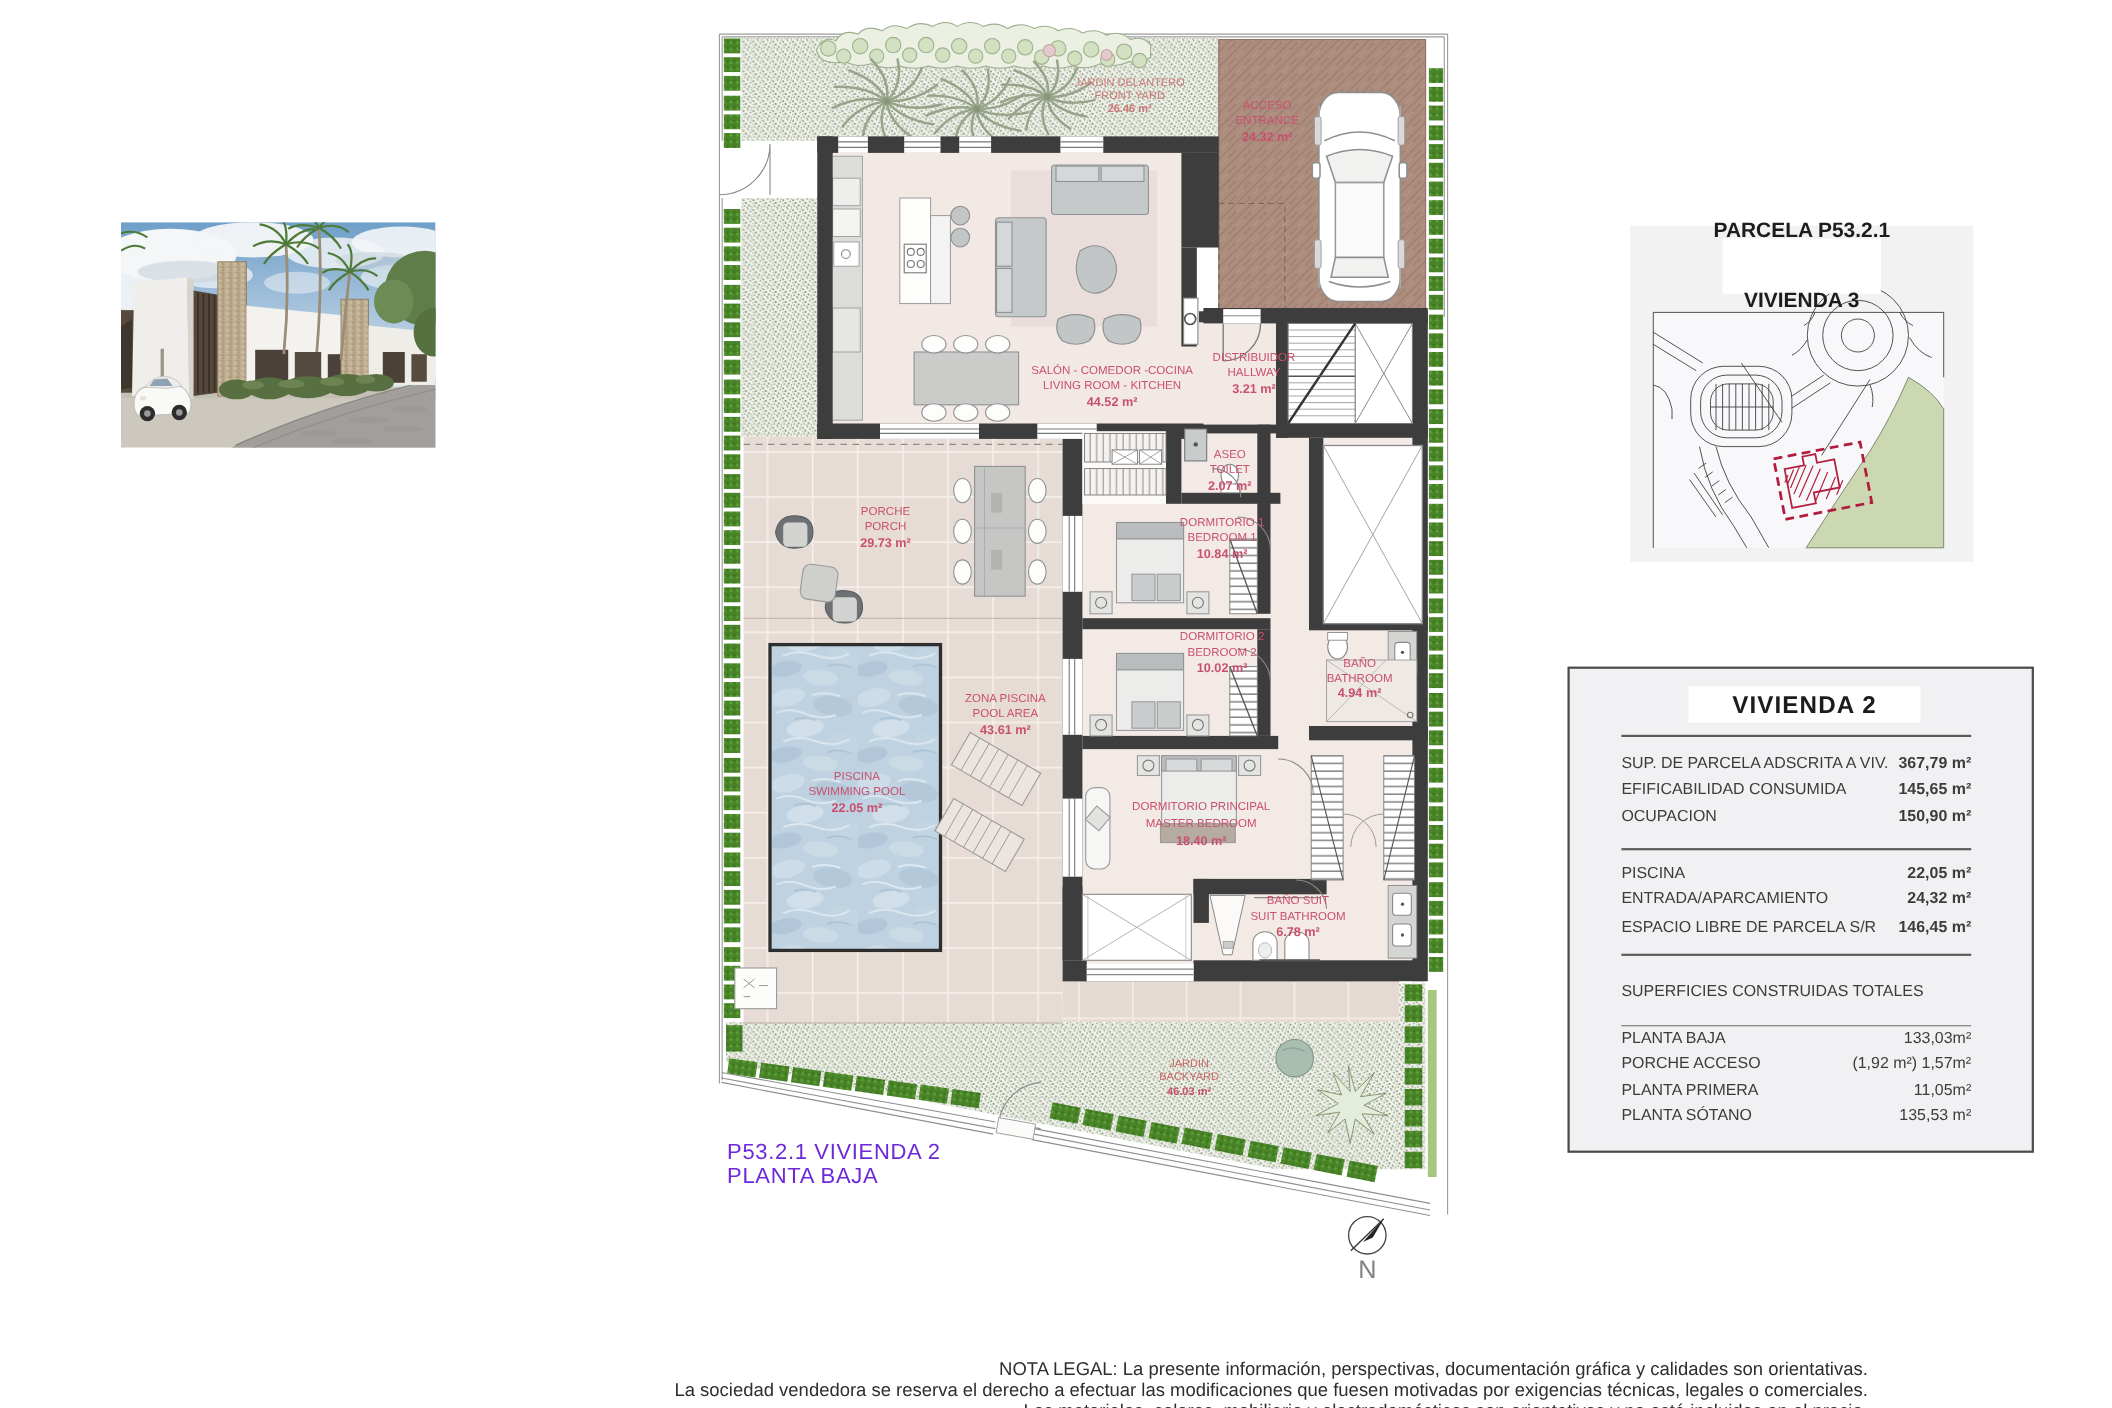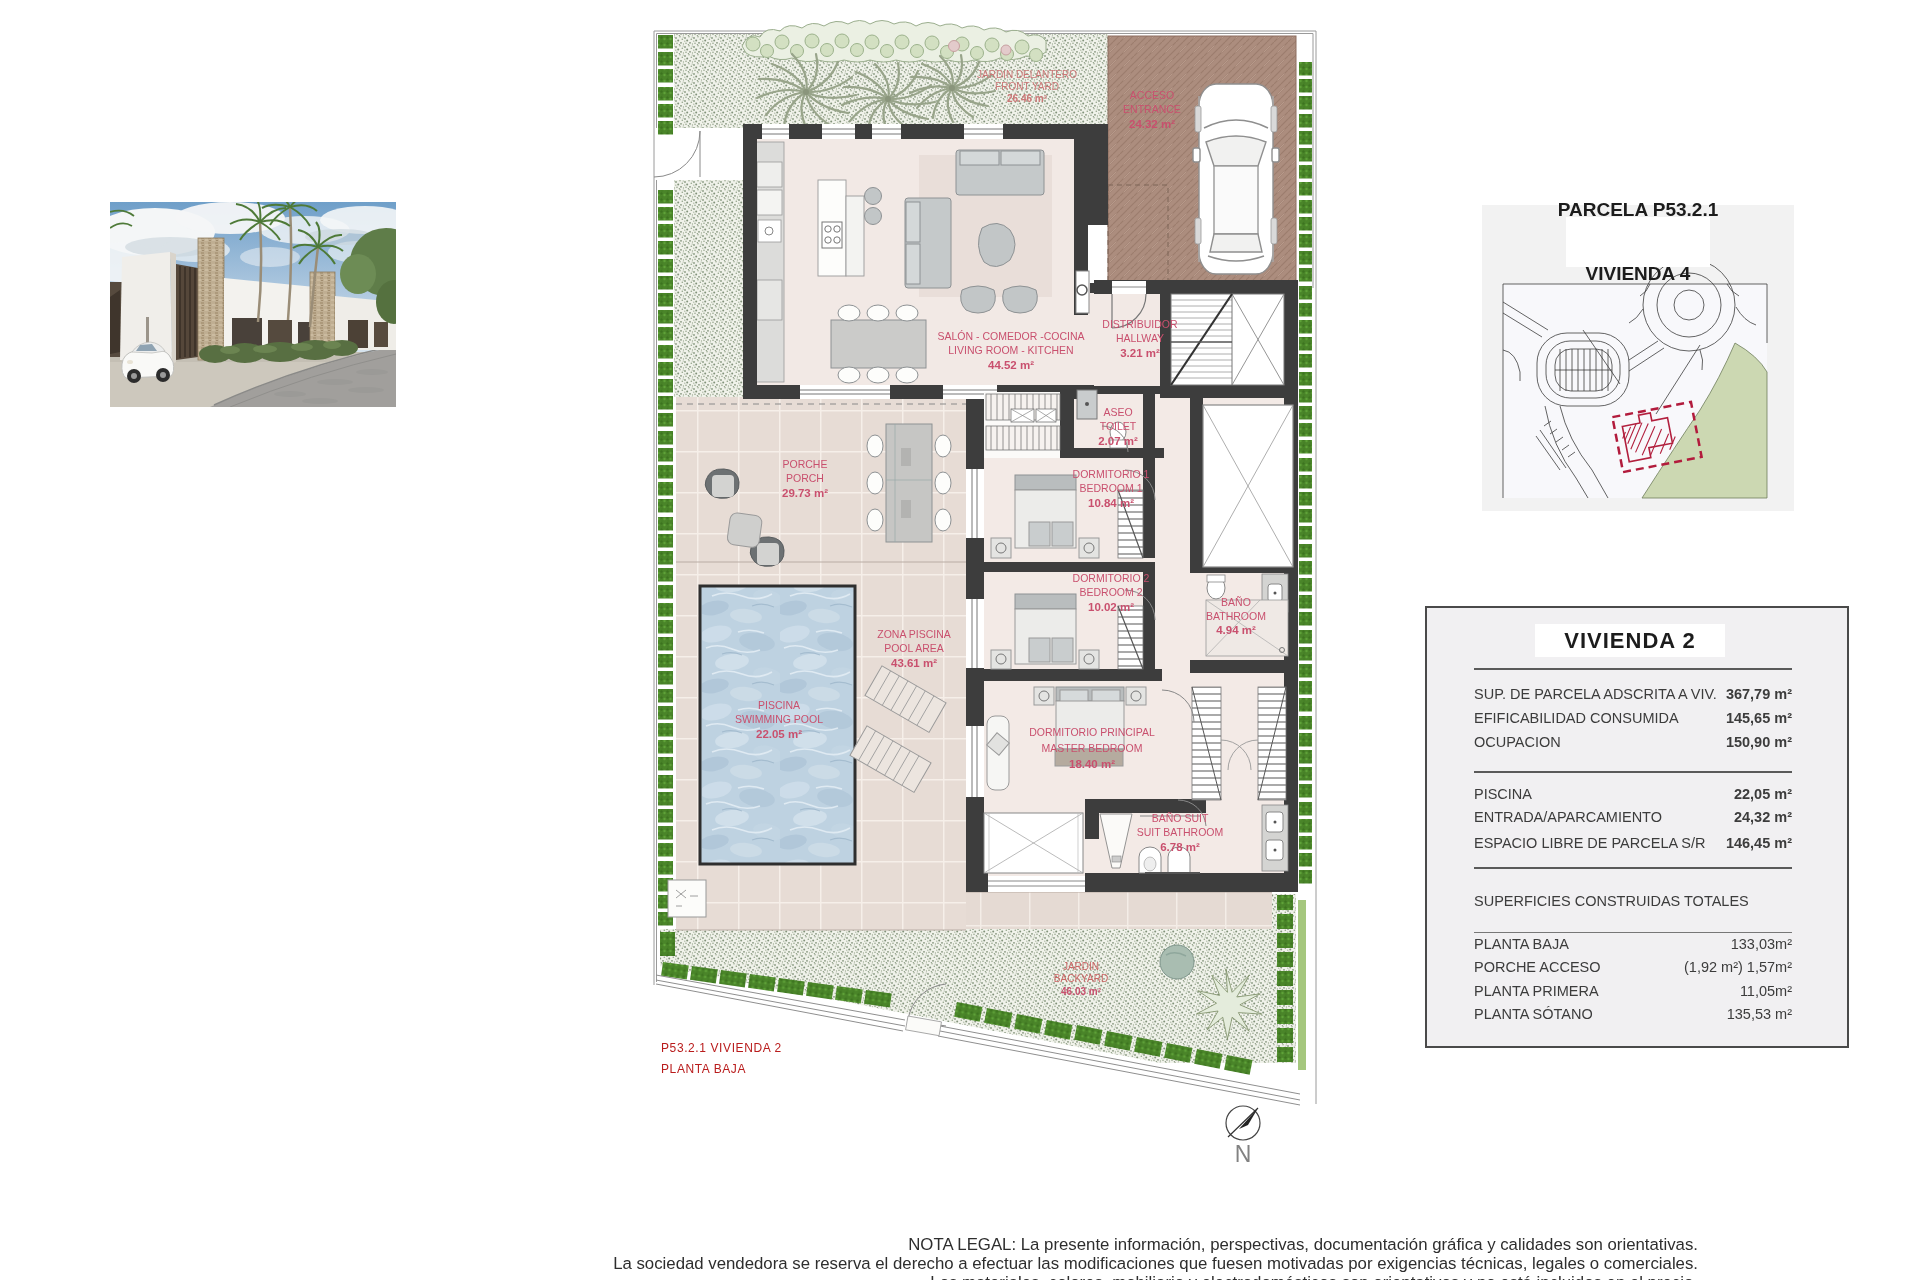--- a/index.html
+++ b/index.html
@@ -911,26 +911,26 @@
 
 <g transform="rotate(-11 1657 437)">
 <rect x="1617" y="409" width="80" height="56" fill="none" stroke="#b21b3c" stroke-width="2.5" stroke-dasharray="8,5"></rect>
 <path d="M1625,420 h18 v-8 h12 v8 h16 v26 h-24 v10 h-22 Z" fill="none" stroke="#b2203e" stroke-width="1.6"></path>
 <path d="M1627,426 l-4,6 m10,-10 l-8,12 m14,-14 l-12,18 m18,-18 l-16,24 m22,-22 l-18,26 m24,-22 l-18,26 m24,-22 l-16,24 m22,-18 l-12,18 m18,-14 l-8,12" stroke="#b2203e" stroke-width="1.1"></path>
 </g>
 </svg>
 
 <div class="abs" style="left:1566px;top:217px;width:144px;height:50px;background:#ffffff;display:flex;flex-direction:column;justify-content:center;align-items:center;gap:40px;">
 <div style="font-size:19px;font-weight:bold;color:#1c1c1c;line-height:24px;white-space:nowrap;">PARCELA P53.2.1</div>
-<div style="font-size:19px;font-weight:bold;color:#1c1c1c;line-height:24px;">VIVIENDA 4</div>
+<div style="font-size:19px;font-weight:bold;color:#1c1c1c;line-height:24px;">VIVIENDA 3</div>
 </div>
 
 <div class="abs" style="left:1425px;top:606px;width:420px;height:438px;background:#f1f0f2;border:2px solid #4a4a4a;"></div>
 
-<div class="abs" style="left:1535px;top:624px;width:190px;height:33px;background:#ffffff;text-align:center;font-size:22px;font-weight:bold;color:#1c1c1c;line-height:33px;letter-spacing:1px;">VIVIENDA 2</div>
+<div class="abs" style="left:1535px;top:624px;width:211px;height:33px;background:#ffffff;text-align:center;font-size:22px;font-weight:bold;color:#1c1c1c;line-height:33px;letter-spacing:1px;">VIVIENDA 2</div>
 
 <div class="abs" style="left:1474px;top:668px;width:318px;height:0;border-top:2px solid #5a5a5a;"></div>
 
 <div class="abs" style="left:1474px;top:686px;width:318px;font-size:14.5px;color:#3c3c3c;">
 <div style="position:relative;height:24px;"><span>SUP. DE PARCELA ADSCRITA A VIV.</span><span style="position:absolute;right:0;font-weight:bold;">367,79 m²</span></div>
 <div style="position:relative;height:24px;"><span>EFIFICABILIDAD CONSUMIDA</span><span style="position:absolute;right:0;font-weight:bold;">145,65 m²</span></div>
 <div style="position:relative;height:24px;"><span>OCUPACION</span><span style="position:absolute;right:0;font-weight:bold;">150,90 m²</span></div>
 </div>
 
 <div class="abs" style="left:1474px;top:771px;width:318px;height:0;border-top:2px solid #5a5a5a;"></div>
@@ -945,19 +945,19 @@
 
 <div class="abs" style="left:1474px;top:893px;width:318px;font-size:14.5px;color:#3c3c3c;border-bottom:1px solid #777;padding-bottom:23px;">SUPERFICIES CONSTRUIDAS TOTALES</div>
 
 <div class="abs" style="left:1474px;top:936px;width:318px;font-size:14.5px;color:#3c3c3c;">
 <div style="position:relative;height:23px;"><span>PLANTA BAJA</span><span style="position:absolute;right:0;">133,03m²</span></div>
 <div style="position:relative;height:24px;"><span>PORCHE ACCESO</span><span style="position:absolute;right:0;">(1,92 m²) 1,57m²</span></div>
 <div style="position:relative;height:23px;"><span>PLANTA PRIMERA</span><span style="position:absolute;right:0;">11,05m²</span></div>
 <div style="position:relative;height:24px;"><span>PLANTA SÓTANO</span><span style="position:absolute;right:0;">135,53 m²</span></div>
 </div>
 
-<div class="abs" style="left:661px;top:1038px;font-size:12px;color:#b91c1c;line-height:21px;letter-spacing:0.6px;">P53.2.1 VIVIENDA 2<br>PLANTA BAJA</div>
+<div class="abs" style="left:661px;top:1038px;font-size:20px;color:#6d28d9;line-height:21px;letter-spacing:0.6px;">P53.2.1 VIVIENDA 2<br>PLANTA BAJA</div>
 
 <div class="abs" style="left:0px;top:1235px;width:1698px;text-align:right;font-size:16.8px;color:#2e2e2e;line-height:19.2px;">
 NOTA LEGAL: La presente información, perspectivas, documentación gráfica y calidades son orientativas.<br>
 La sociedad vendedora se reserva el derecho a efectuar las modificaciones que fuesen motivadas por exigencias técnicas, legales o comerciales.<br>
 Los materiales, colores, mobiliario y electrodomésticos son orientativos y no está incluidos en el precio.
 </div>
 
 </body></html>

